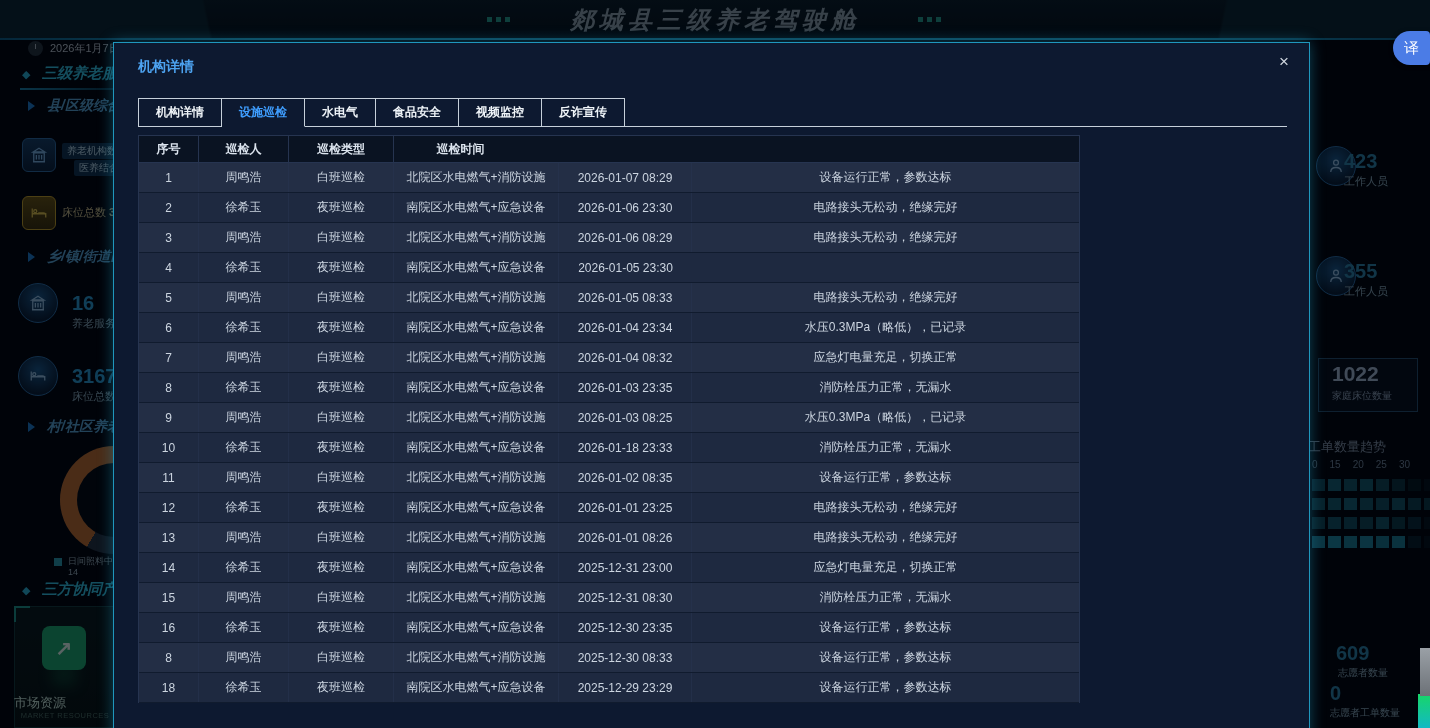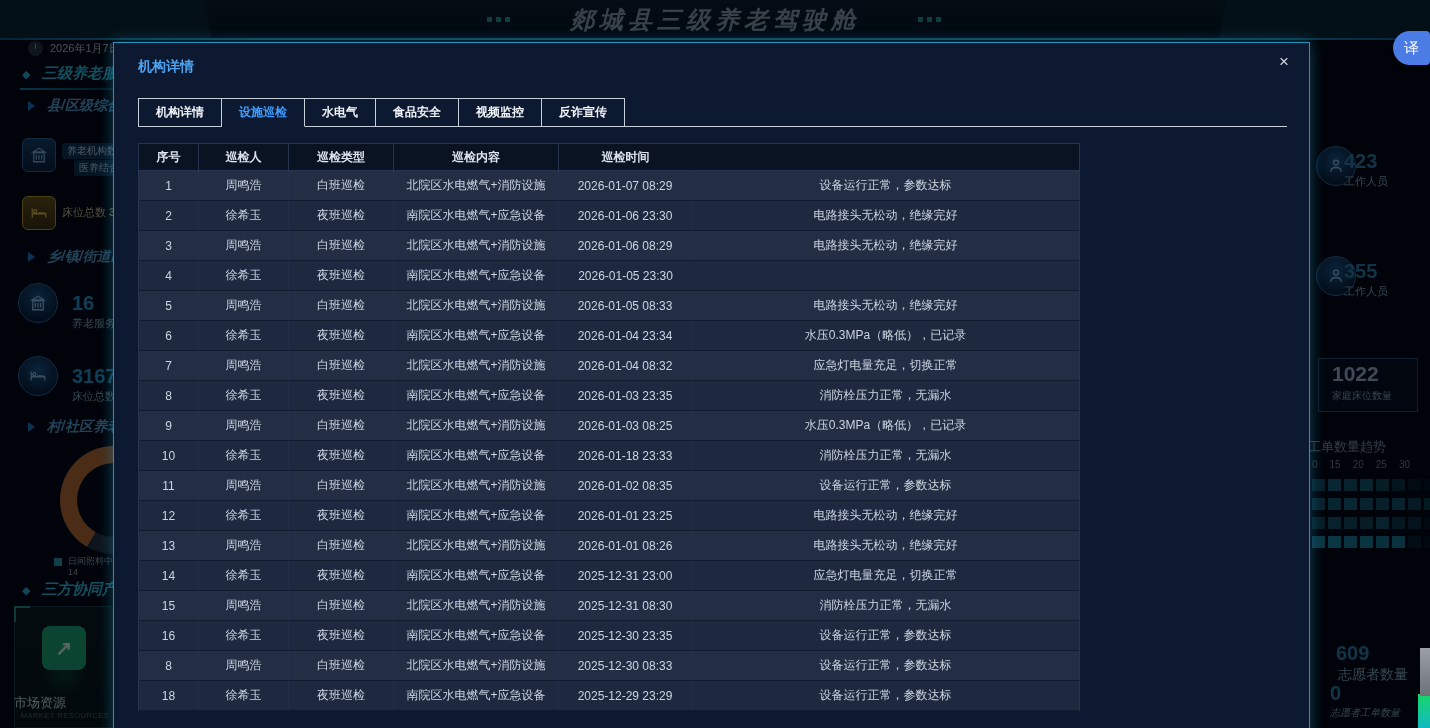--- a/index.html
+++ b/index.html
@@ -75,21 +75,21 @@
     border:1px solid #1f97bd; box-shadow:0 0 14px rgba(31,151,189,0.45); z-index:10; }
   #modal-title { left:24px; top:15px; font-size:14px; font-weight:bold; color:#4da3f0; position:absolute; }
   #modal-close { right:20px; top:9px; font-size:17px; color:#cfd6de; position:absolute; cursor:pointer; line-height:20px; }
   #tabs { left:24px; top:55px; position:absolute; display:flex; z-index:2; }
   .tab { height:29px; line-height:27px; padding:0 17px; border:1px solid #c6d0da; border-left:none;
     font-size:12px; font-weight:bold; color:#eef3f7; background:#0d1930; cursor:pointer; white-space:nowrap; }
   .tab:first-child { border-left:1px solid #c6d0da; }
   .tab.active { color:#3f9eff; border-bottom-color:#0d1930; }
   #tabline { left:24px; top:83px; width:1149px; height:1px; background:#c6d0da; position:absolute; z-index:1; }
 
-  #table { left:24px; top:100px; width:942px; position:absolute; }
+  #table { left:24px; top:92px; width:942px; position:absolute; }
   #thead { display:flex; height:28px; background:#0a1322; border:1px solid #263450; }
   .th { display:flex; align-items:center; justify-content:center; font-size:12px; font-weight:bold;
     color:#dde5ef; border-right:1px solid #263450; }
   .th:last-child { border-right:none; }
   #tbody { border-left:1px solid #263450; border-right:1px solid #263450; }
   .tr { display:flex; height:30px; border-bottom:1px solid #101b2e; background:#232e45; }
   .tr.even { background:#1e2940; }
   .td { display:flex; align-items:center; justify-content:center; font-size:12px; color:#ccd5e0;
     border-right:1px solid rgba(38,52,80,0.6); overflow:hidden; white-space:nowrap; }
   .td:last-child, .th:last-child { border-right:none; }
@@ -242,44 +242,43 @@
       <div class="hm-cell" style="opacity: 1;"></div>
       <div class="hm-cell" style="opacity: 0.9;"></div>
       <div class="hm-cell" style="opacity: 0.95;"></div>
       <div class="hm-cell" style="opacity: 0.85;"></div>
       <div class="hm-cell" style="opacity: 0.9;"></div>
       <div class="hm-cell" style="opacity: 0.2;"></div>
       <div class="hm-cell" style="opacity: 0.1;"></div>
     </div>
   </div>
 <div class="abs big-num" style="left:1336px;top:642px;color:#2e86ac;">609</div>
-<div class="abs num-label" style="left:1338px;top:666px;font-size:14px;white-space:nowrap;">志愿者数量</div>
+<div class="abs num-label" style="left:1338px;top:666px;font-size:10px;white-space:nowrap;">志愿者数量</div>
 <div class="abs big-num" style="left:1330px;top:682px;color:#2e86ac;">0</div>
-<div class="abs num-label" style="left:1330px;top:706px;font-size:10px;white-space:nowrap;font-style:italic;">志愿者工单数量</div>
+<div class="abs num-label" style="left:1330px;top:706px;font-size:10px;white-space:nowrap;">志愿者工单数量</div>
 
 <div class="abs" id="overlay"></div>
 
 <div class="abs" id="modal">
   <div id="modal-title">机构详情</div>
   <div id="modal-close">×</div>
   <div id="tabs">
       <div class="tab">机构详情</div>
       <div class="tab active">设施巡检</div>
       <div class="tab">水电气</div>
       <div class="tab">食品安全</div>
       <div class="tab">视频监控</div>
       <div class="tab">反诈宣传</div>
     </div>
   <div id="tabline"></div>
   <div id="table">
     <div id="thead">
         <div class="th c0">序号</div>
         <div class="th c1">巡检人</div>
         <div class="th c2">巡检类型</div>
-        <div class="th c3">巡检内容</div>
         <div class="th c4">巡检时间</div>
       </div>
     <div id="tbody">
         <div class="tr">
           <div class="td c0">1</div>
           <div class="td c1">周鸣浩</div>
           <div class="td c2">白班巡检</div>
           <div class="td c3">北院区水电燃气+消防设施</div>
           <div class="td c4">2026-01-07 08:29</div>
           <div class="td c5">设备运行正常，参数达标</div>

